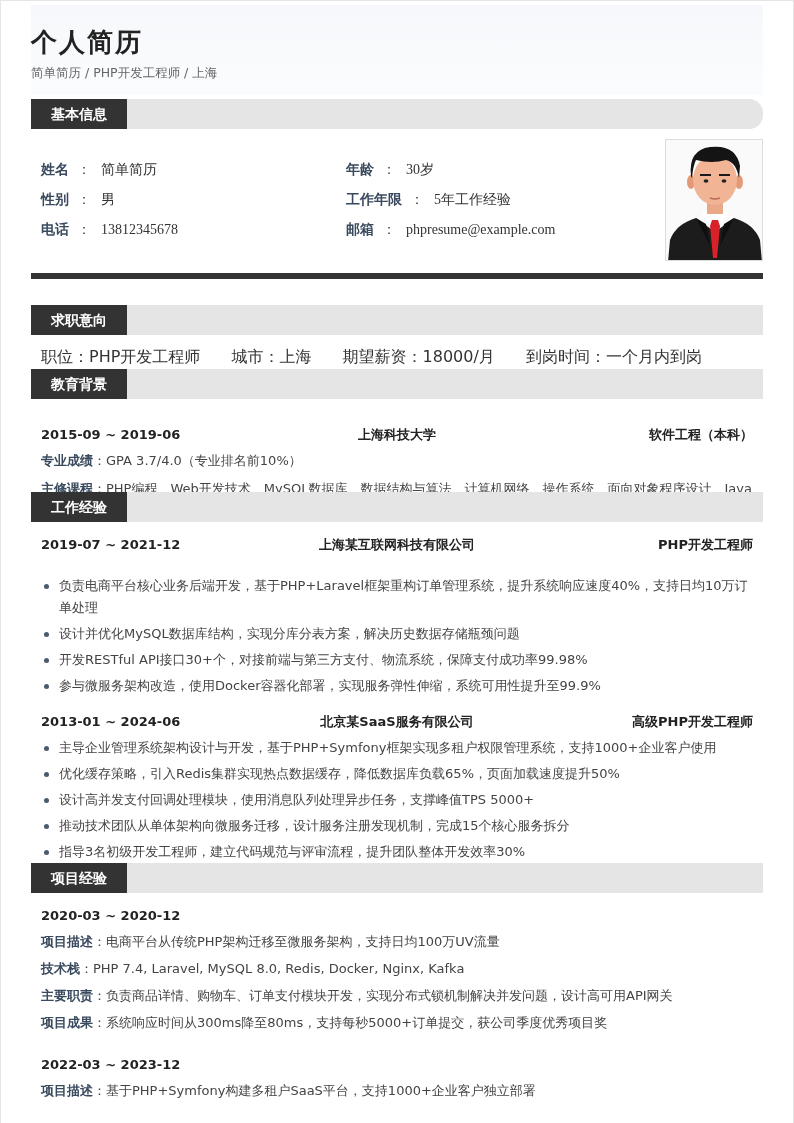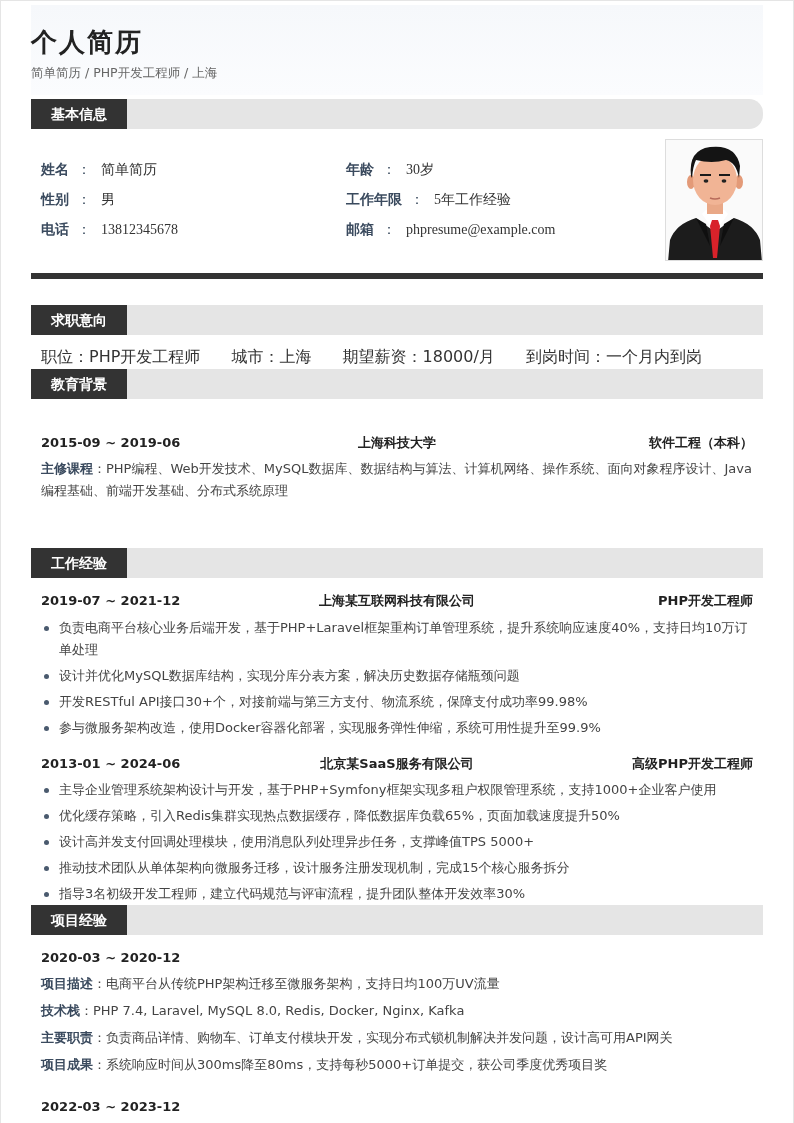--- a/index.html
+++ b/index.html
@@ -200,41 +200,44 @@
   <div class="intent-line">
     <span>职位：PHP开发工程师</span>
     <span>城市：上海</span>
     <span>期望薪资：18000/月</span>
     <span>到岗时间：一个月内到岗</span>
   </div>
 
   <div class="section-head">
     <div class="label">教育背景</div>
   </div>
-  <div class="block" style="padding-top:27px;height:141px;margin-top:8px;">
+  <div class="block" style="padding-top:27px;height:93px;">
     <div class="row3 row3wrap">
       <span>2015-09 ~ 2019-06</span>
       <span class="mid">上海科技大学</span>
       <span>软件工程（本科）</span>
+    </div>
+    <div class="kv" style="margin-top:6px;">
+      <span class="k">专业成绩</span><span>：GPA 3.7/4.0（专业排名前10%）</span>
     </div>
     <div class="kv" style="margin-top:6px;">
       <span class="k">主修课程</span><span>：PHP编程、Web开发技术、MySQL数据库、数据结构与算法、计算机网络、操作系统、面向对象程序设计、Java编程基础、前端开发基础、分布式系统原理</span>
     </div>
   </div>
 
   <div class="section-head">
     <div class="label">工作经验</div>
   </div>
   <div class="block" style="padding-top:14px;">
     <div class="row3 row3wrap">
       <span>2019-07 ~ 2021-12</span>
       <span class="mid">上海某互联网科技有限公司</span>
       <span>PHP开发工程师</span>
     </div>
-    <ul class="bullets" style="margin-top:7px;">
+    <ul class="bullets" style="margin-top:21px;">
       <li>负责电商平台核心业务后端开发，基于PHP+Laravel框架重构订单管理系统，提升系统响应速度40%，支持日均10万订单处理</li>
       <li>设计并优化MySQL数据库结构，实现分库分表方案，解决历史数据存储瓶颈问题</li>
       <li>开发RESTful API接口30+个，对接前端与第三方支付、物流系统，保障支付成功率99.98%</li>
       <li>参与微服务架构改造，使用Docker容器化部署，实现服务弹性伸缩，系统可用性提升至99.9%</li>
     </ul>
   </div>
   <div class="block" style="padding-top:12px;height:162px;">
     <div class="row3 row3wrap">
       <span>2013-01 ~ 2024-06</span>
       <span class="mid">北京某SaaS服务有限公司</span>

